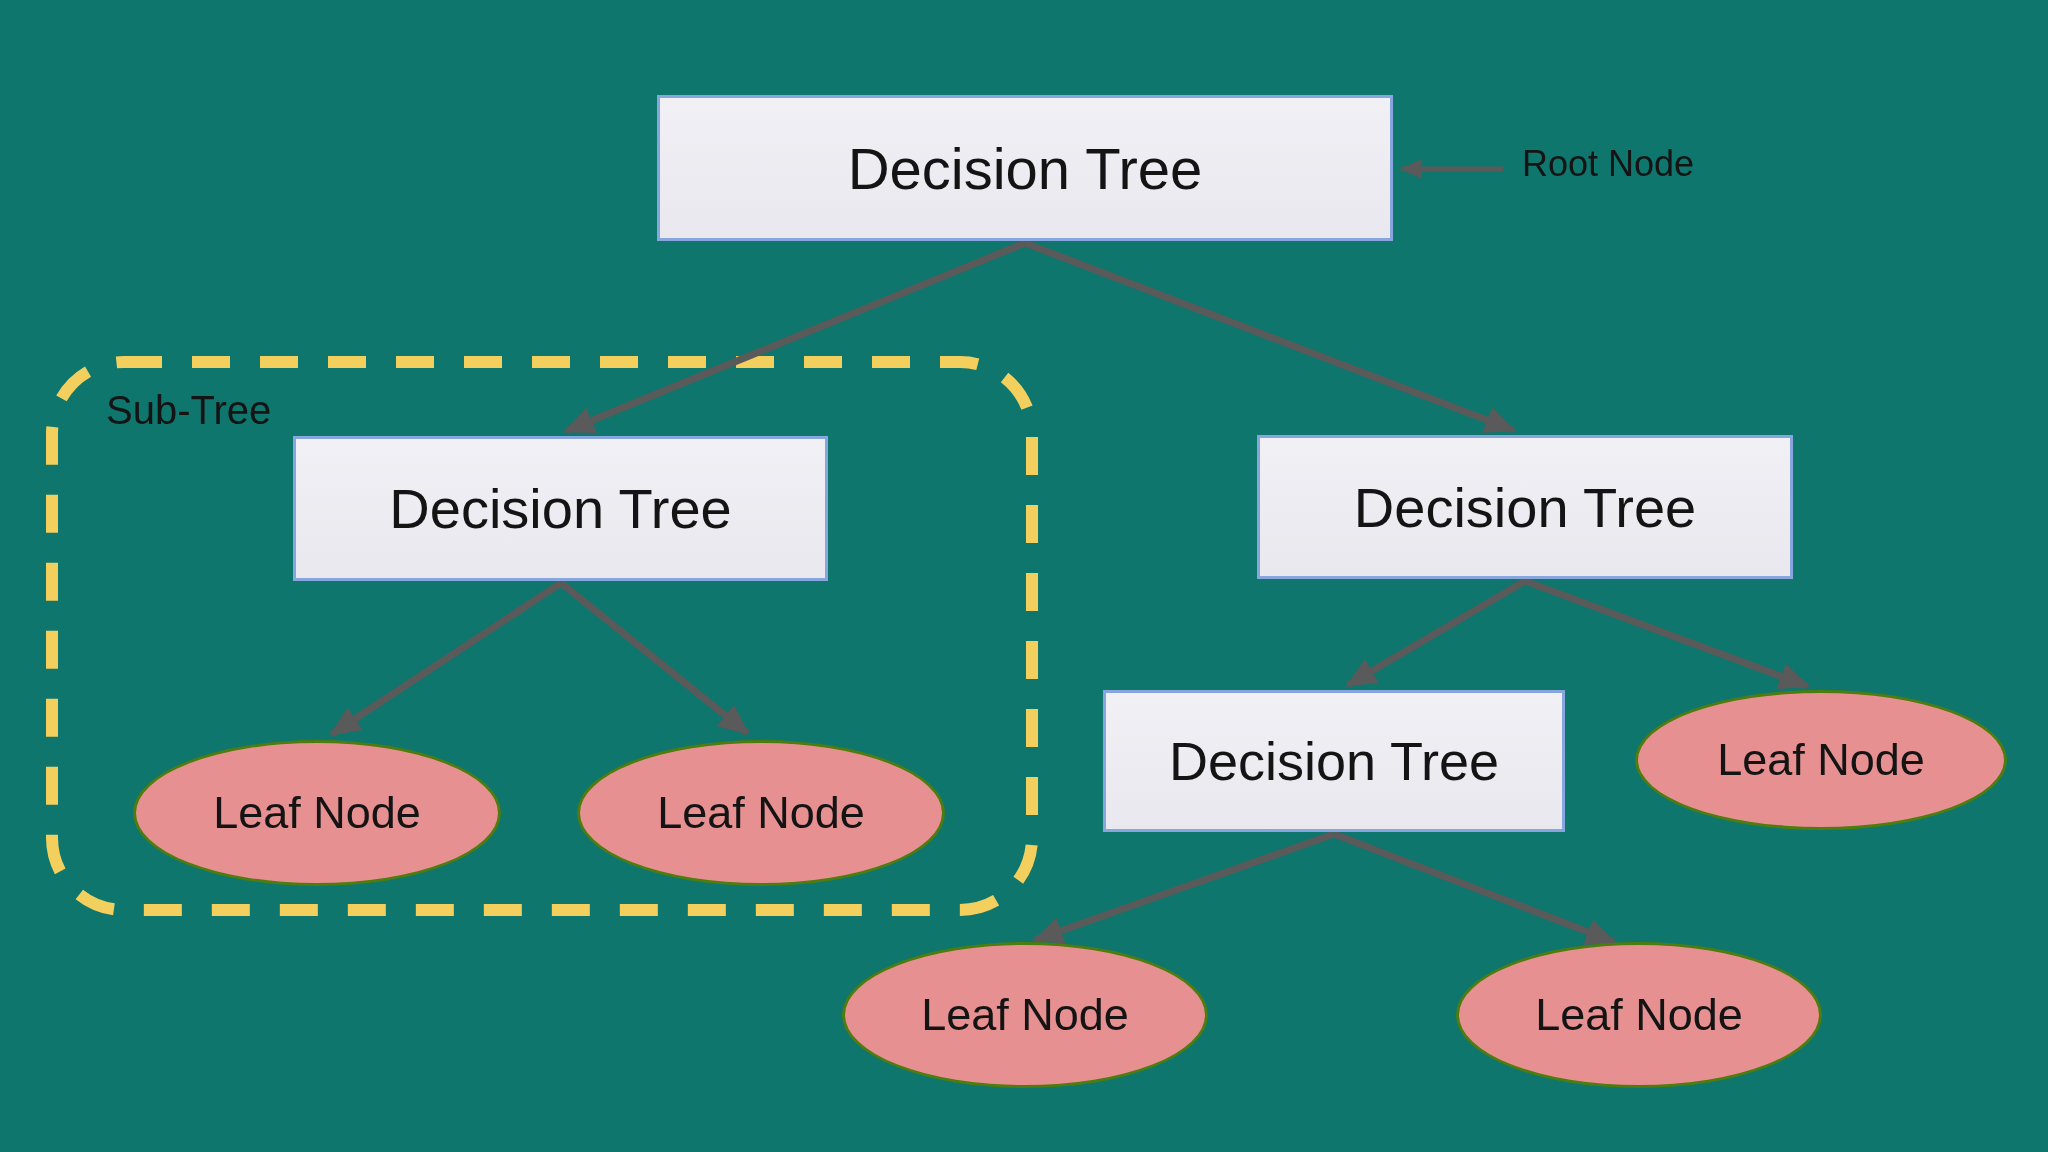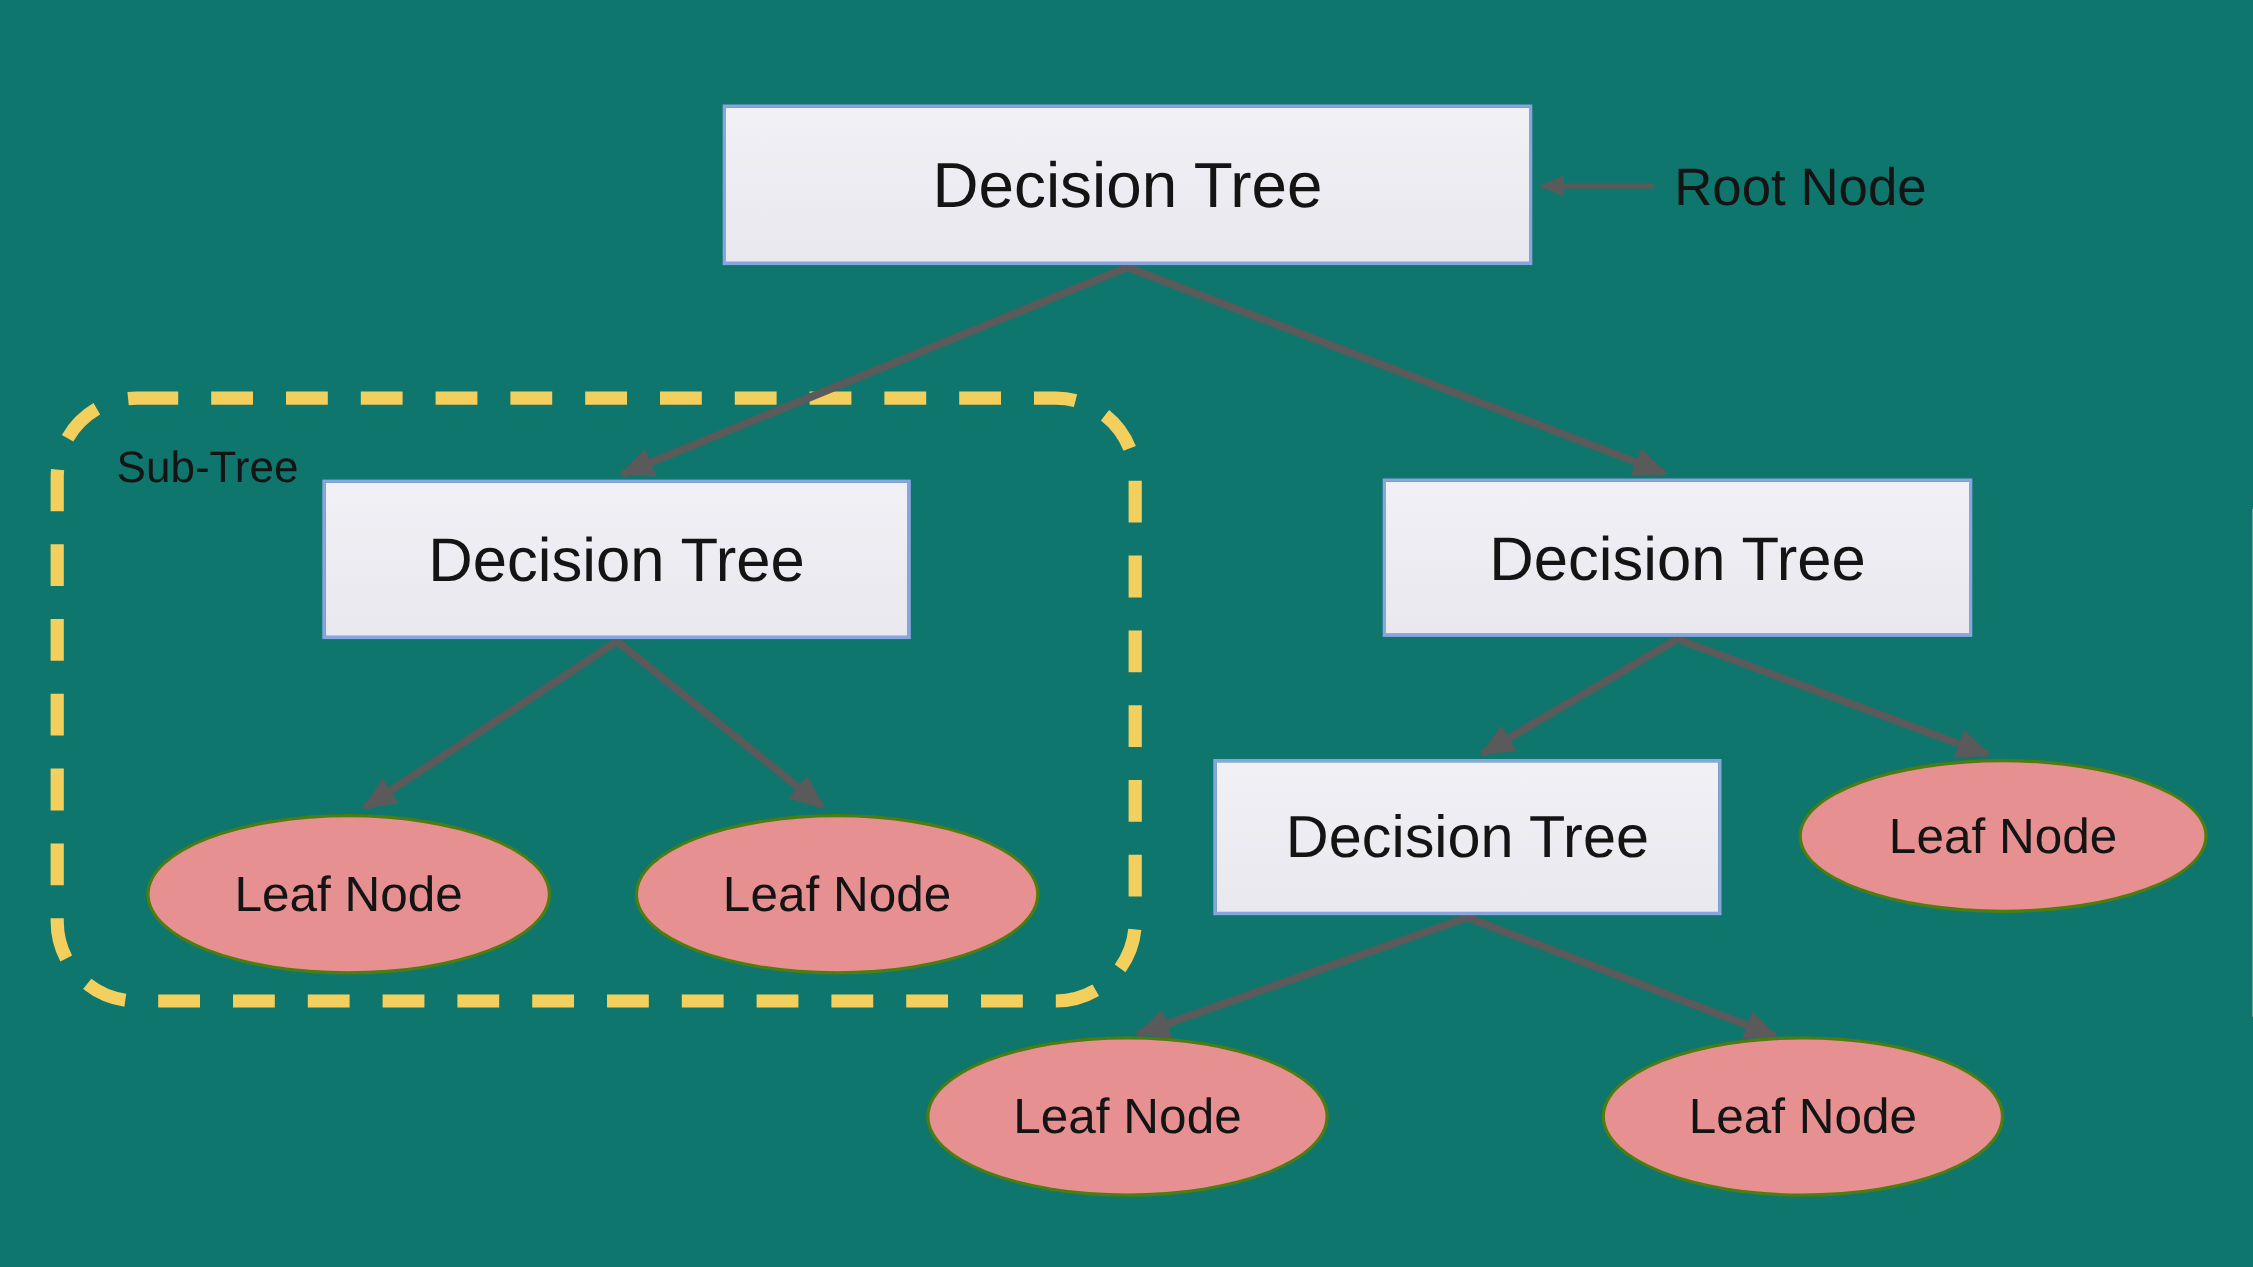--- a/index.html
+++ b/index.html
@@ -33,22 +33,22 @@
   #node-left  { left:293px;  top:436px; width:535px; height:145px; font-size:56px; }
   #node-right { left:1257px; top:435px; width:536px; height:144px; font-size:56px; }
   #node-mid   { left:1103px; top:690px; width:462px; height:142px; font-size:54px; }
   #leaf-l1 { left:133px;  top:740px; width:368px; height:146px; font-size:45px; }
   #leaf-l2 { left:577px;  top:740px; width:368px; height:146px; font-size:45px; }
   #leaf-r  { left:1635px; top:690px; width:372px; height:140px; font-size:45px; }
   #leaf-b1 { left:842px;  top:942px; width:366px; height:146px; font-size:45px; }
   #leaf-b2 { left:1456px; top:942px; width:366px; height:146px; font-size:45px; }
 
   .floating-label { position:absolute; color:#141414; }
-  #subtree-label  { left:106px;  top:403px; font-size:40px; }
-  #rootnode-label { left:1522px; top:143px; font-size:48px; }
+  #subtree-label  { left:106px;  top:388px; font-size:40px; }
+  #rootnode-label { left:1522px; top:143px; font-size:36px; }
 </style>
 </head>
 <body>
 
 <div class="stage">
 
   <svg class="edge-layer" viewBox="0 0 2048 1152" xmlns="http://www.w3.org/2000/svg">
     <defs>
       <marker id="ah" viewBox="0 0 10 10" refX="8.6" refY="5" markerWidth="4.6" markerHeight="4.6" orient="auto-start-reverse">
         <path d="M0 0.8 L9.6 5 L0 9.2 Z" fill="#5a5a5a"></path>

